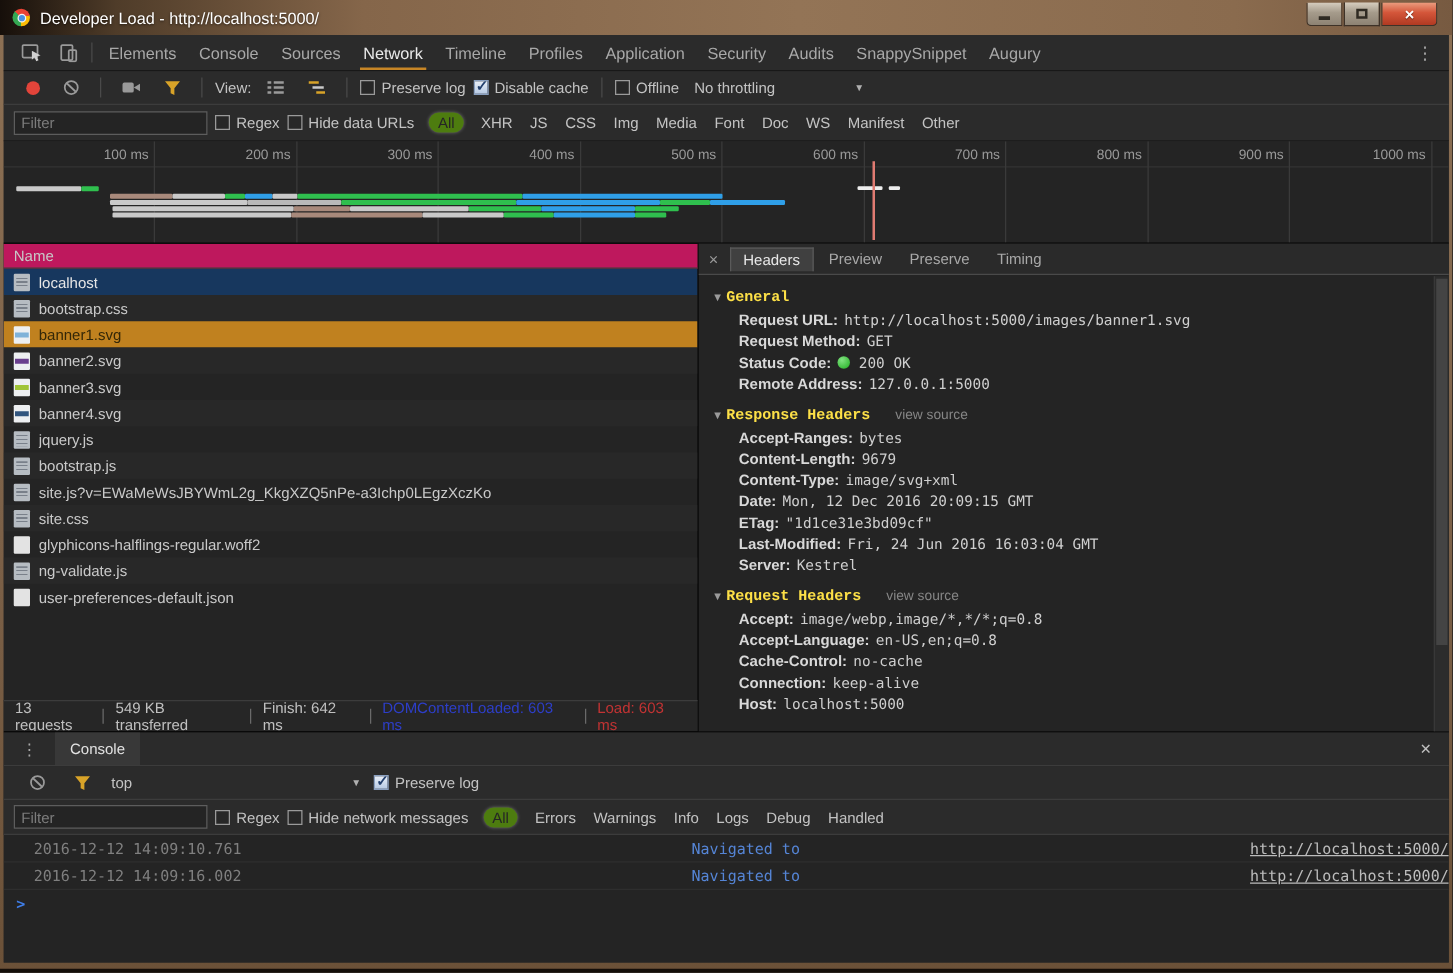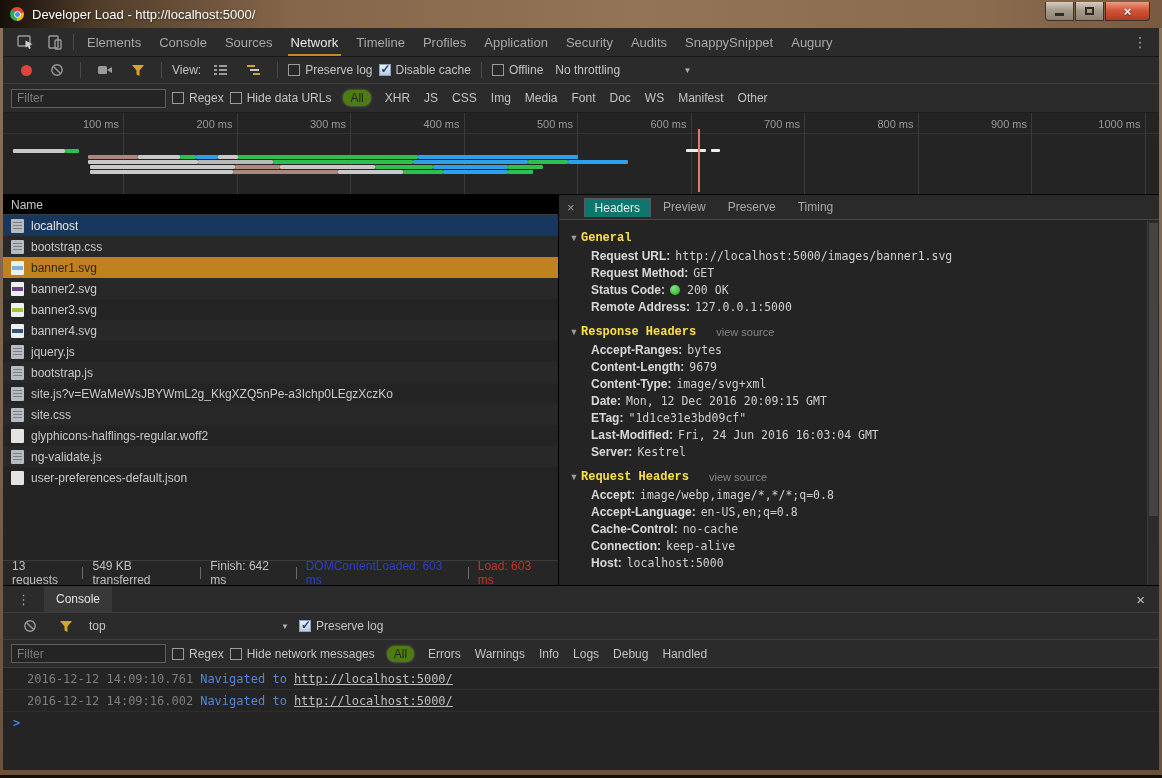--- a/index.html
+++ b/index.html
@@ -75,21 +75,21 @@
   .tick-label { position:absolute; top:5px; transform:translateX(-100%); padding-right:4px;
     font-size:11px; color:#9a9a9a; white-space:nowrap; }
   .ruler-line { position:absolute; left:0; right:0; top:20px; height:1px; background:#333333; }
   .wbar { position:absolute; border-radius:1px; }
   .loadline { position:absolute; top:16px; bottom:2px; width:2px; background:#e07b72; }
 
   
   .main { flex:1 1 auto; display:flex; min-height:0; }
   .left { width:556px; flex:0 0 556px; border-right:1px solid #000; display:flex; flex-direction:column; background:#242424; }
   .table-head { height:20px; flex:0 0 20px; display:flex; align-items:center; padding-left:8px;
-    background:#000000; border-bottom:1px solid #3c3c3c; color:#c8c8c8; }
+    background:#be185d; border-bottom:1px solid #3c3c3c; color:#c8c8c8; }
   .rows { flex:1 1 auto; overflow:hidden; }
   .req-row { height:21px; display:flex; align-items:center; gap:7px; padding-left:8px; color:#c9c9c9; cursor:default; }
   .req-row:nth-child(even) { background:#282828; }
   .req-row.hl-blue { background:#17375e; color:#e6e6e6; }
   .req-row.hl-orange { background:#c0811f; color:#332708; }
   .fico { width:13px; height:14px; flex:0 0 auto; position:relative; border-radius:1px; }
   .fico.doc { background:#b6bcc2; }
   .fico.doc::after { content:""; position:absolute; left:2px; right:2px; top:3px; height:9px;
     background:repeating-linear-gradient(180deg,#79808a 0 1px,transparent 1px 3px); }
   .fico.img { background:#edeff1; }
@@ -103,21 +103,21 @@
   .sum-sep { width:1px; height:12px; background:#6a6a6a; }
   .sum-dcl { color:#2d3ec8; }
   .sum-load { color:#c23333; }
 
   
   .right { flex:1 1 auto; display:flex; flex-direction:column; position:relative; background:#242424; min-width:0; }
   .det-tabs { height:25px; flex:0 0 25px; display:flex; align-items:center; background:#2a2a2a;
     border-bottom:1px solid #4a4a4a; }
   .det-close { padding:0 8px; color:#9a9a9a; font-size:13px; }
   .det-tab { padding:2px 10px; margin:0 1px; color:#a8a8a8; }
-  .det-tab.active { color:#e8e8e8; background:#0f766e; border:1px solid #5a5a5a; border-bottom:none; }
+  .det-tab.active { color:#e8e8e8; background:#404040; border:1px solid #5a5a5a; border-bottom:none; }
   .det-content { flex:1 1 auto; overflow:hidden; padding:8px 18px 0 8px; }
   .sec { margin-bottom:7px; }
   .sec-head { display:flex; align-items:center; height:19px; }
   .tri { font-size:9px; color:#9a9a9a; width:14px; text-align:center; }
   .sec-title { font-weight:bold; color:#fde047;font-family:Liberation Mono, monospace; }
   .view-source { color:#868686; margin-left:20px; font-size:11px; }
   .kv { display:flex; align-items:center; padding-left:24px; min-height:17px; }
   .k { font-weight:bold; color:#d8d8d8; margin-right:5px; white-space:nowrap; }
   .v { font-family:"DejaVu Sans Mono", monospace; font-size:11.5px; color:#cfcfcf; white-space:nowrap; }
   .gdot { width:10px; height:10px; border-radius:50%; margin-right:7px;
@@ -130,21 +130,21 @@
   .con-tabrow { height:27px; flex:0 0 27px; display:flex; align-items:stretch; background:#2b2b2b; border-bottom:1px solid #3c3c3c; }
   .con-dots { display:flex; align-items:center; padding:0 14px; color:#a8a8a8; font-size:13px; }
   .con-tab { display:flex; align-items:center; padding:0 12px; background:#383838; color:#e2e2e2; }
   .con-close { margin-left:auto; display:flex; align-items:center; padding:0 14px; color:#c0c0c0; font-size:15px; }
   .con-toolbar { height:27px; flex:0 0 27px; display:flex; align-items:center; padding-left:14px; gap:10px;
     background:#2b2b2b; border-bottom:1px solid #3c3c3c; }
   .ctx-dropdown { display:flex; align-items:center; justify-content:space-between; width:200px; color:#c3c3c3; }
   .con-filterbar { height:28px; flex:0 0 28px; display:flex; align-items:center; background:#2b2b2b;
     border-bottom:1px solid #3c3c3c; padding-left:8px; gap:6px; }
   .con-logs { flex:1 1 auto; font-family:"DejaVu Sans Mono", monospace; font-size:12px; overflow:hidden; }
-  .log-row { height:22px; display:flex; align-items:center; gap:7px; padding-left:24px; border-bottom:1px solid #2e2e2e; white-space:nowrap; }
+  .log-row { height:22px; display:flex; align-items:center; gap:7px; padding-left:24px; border-bottom:1px solid #2e2e2e; white-space:nowrap;justify-content:space-between; }
   .ts { color:#7f7f7f; }
   .nav { color:#5585d6; }
   .url { color:#bcbcbc; text-decoration:underline; cursor:pointer; }
   .prompt-row { height:22px; display:flex; align-items:center; padding-left:10px; }
   .prompt { color:#3f7ee8; font-weight:bold; font-family:"DejaVu Sans Mono",monospace; }
 
   svg .st { stroke:#9a9a9a; fill:none; stroke-width:1.4; }
   svg .fl { fill:#9a9a9a; }
   svg .gold { fill:#d8a328; }
 </style>

